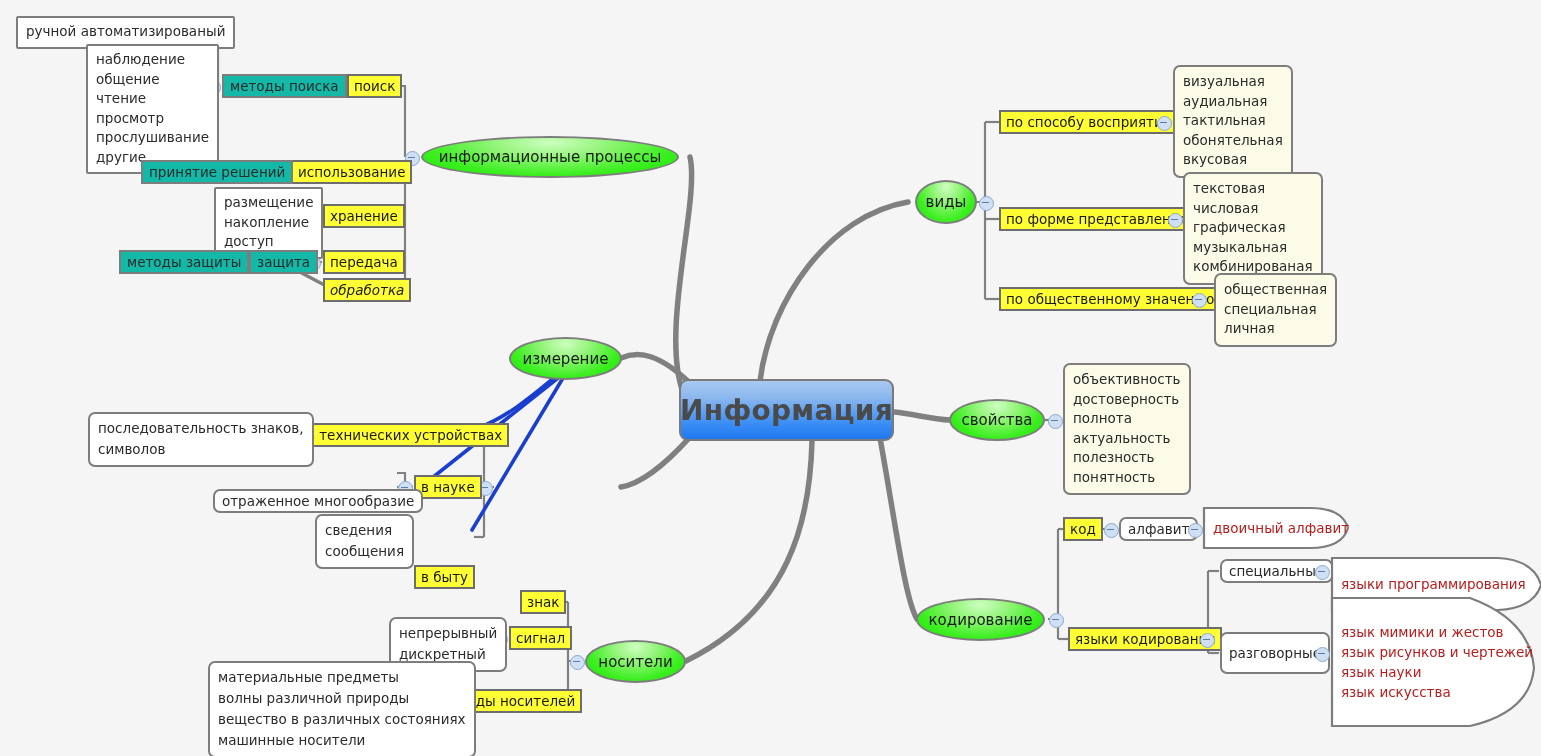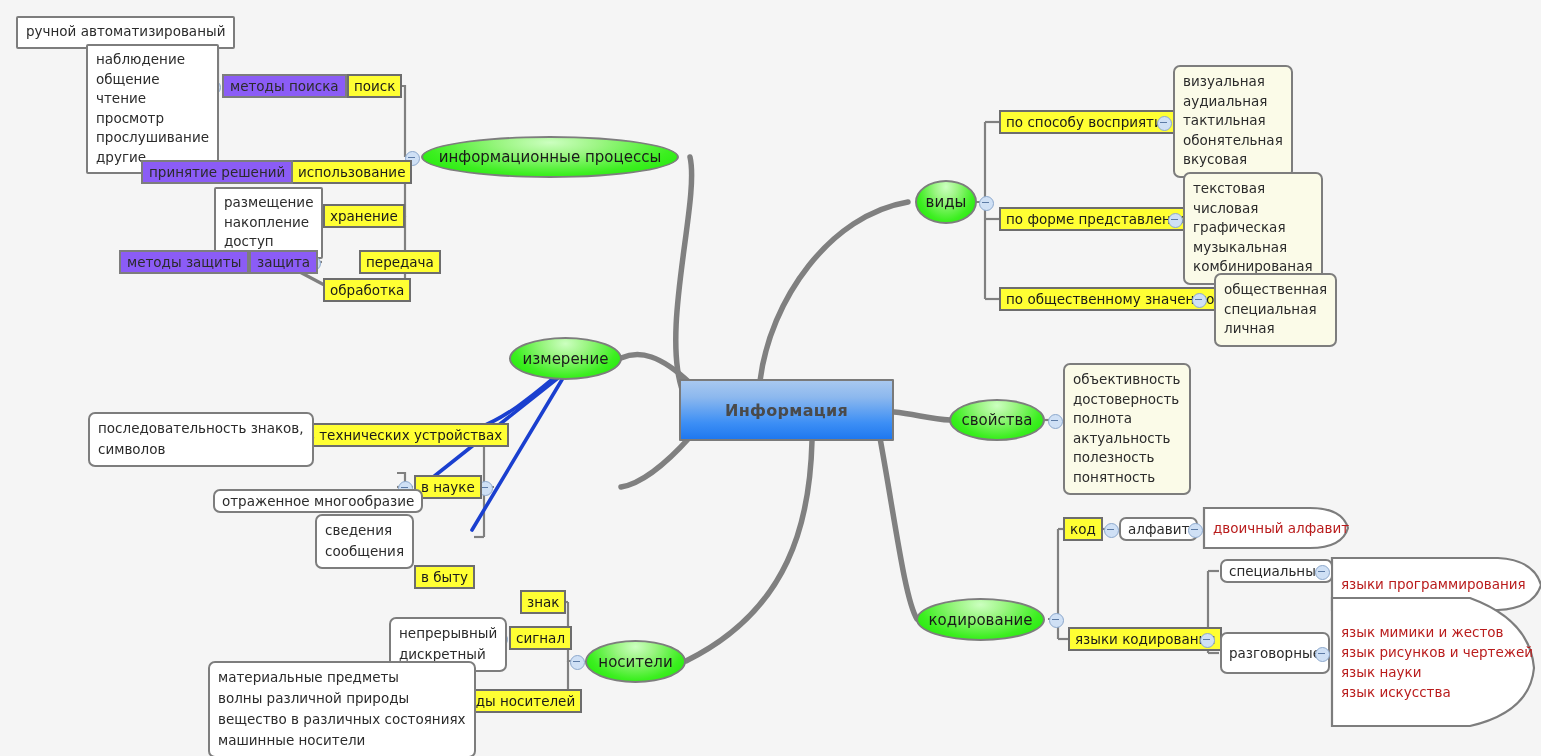--- a/index.html
+++ b/index.html
@@ -11,38 +11,38 @@
     position:relative;
   }
   #canvas{position:absolute;left:0;top:0;width:1541px;height:756px;}
   svg.links{position:absolute;left:0;top:0;width:1541px;height:756px;pointer-events:none;}
 
   .node{position:absolute;box-sizing:border-box;}
 
   
   .root{
     left:679px;top:379px;width:215px;height:62px;
-    border:2px solid #7a7a7a;border-radius:1px;
+    border:2px solid #7a7a7a;border-radius:9px;
     background:linear-gradient(to bottom,#a8c8f0 0%,#8cb8ee 28%,#3d8ff5 72%,#1f78ef 100%);
     display:flex;align-items:center;justify-content:center;
-    font-size:16px;font-weight:bold;color:#4a4a4a;
+    font-size:28px;font-weight:bold;color:#4a4a4a;
     letter-spacing:.3px;
   }
 
   
   .ell{
     border:2px solid #7d7d7d;border-radius:50%;
     background:radial-gradient(ellipse at 50% 12%,#ccffc0 0%,#9bf582 28%,#3cef20 68%,#18e800 100%);
     display:flex;align-items:center;justify-content:center;
     color:#1a1a1a;font-size:15px;white-space:nowrap;
   }
 
   
   .box{
-    border:2px solid #7d7d7d;background:#8b5cf6;
+    border:2px solid #7d7d7d;background:#14b8a6;
     display:flex;align-items:center;justify-content:flex-start;
     padding:2px 6px;font-size:13.5px;color:#2b2b2b;white-space:nowrap;
   }
   
   .ybox{
     border:2px solid #6d6d6d;background:#ffff33;
     display:flex;align-items:center;justify-content:flex-start;
     padding:2px 5px;font-size:13.5px;color:#1a1a1a;white-space:nowrap;
   }
   
@@ -222,27 +222,27 @@
   <div class="node box" style="left:141px;top:160px;height:24px;">принятие решений</div>
 
   <div class="node ybox" style="left:323px;top:204px;height:24px;">хранение</div>
   <div class="toggle" style="left:306px;top:210px;"></div>
   <div class="node listbox-sq" style="left:214px;top:187px;">
     <div>размещение</div>
     <div>накопление</div>
     <div>доступ</div>
   </div>
 
-  <div class="node ybox" style="left:323px;top:250px;height:24px;margin-left:36px;">передача</div>
+  <div class="node ybox" style="left:323px;top:250px;height:24px;">передача</div>
   <div class="toggle" style="left:306px;top:256px;"></div>
   <div class="node box" style="left:249px;top:250px;height:24px;">защита</div>
   <div class="toggle" style="left:232px;top:256px;"></div>
   <div class="node box" style="left:119px;top:250px;height:24px;">методы защиты</div>
 
-  <div class="node ybox" style="left:323px;top:278px;height:24px;">обработка</div>
+  <div class="node ybox" style="left:323px;top:278px;height:24px;font-style:italic;">обработка</div>
 
   <div class="node ell" style="left:915px;top:180px;width:62px;height:44px;">виды</div>
   <div class="toggle" style="left:979px;top:196px;"></div>
 
   <div class="node ybox" style="left:999px;top:110px;height:24px;">по способу восприятия</div>
   <div class="toggle" style="left:1157px;top:116px;"></div>
   <div class="node listbox" style="left:1173px;top:65px;">
     <div>визуальная</div>
     <div>аудиальная</div>
     <div>тактильная</div>

